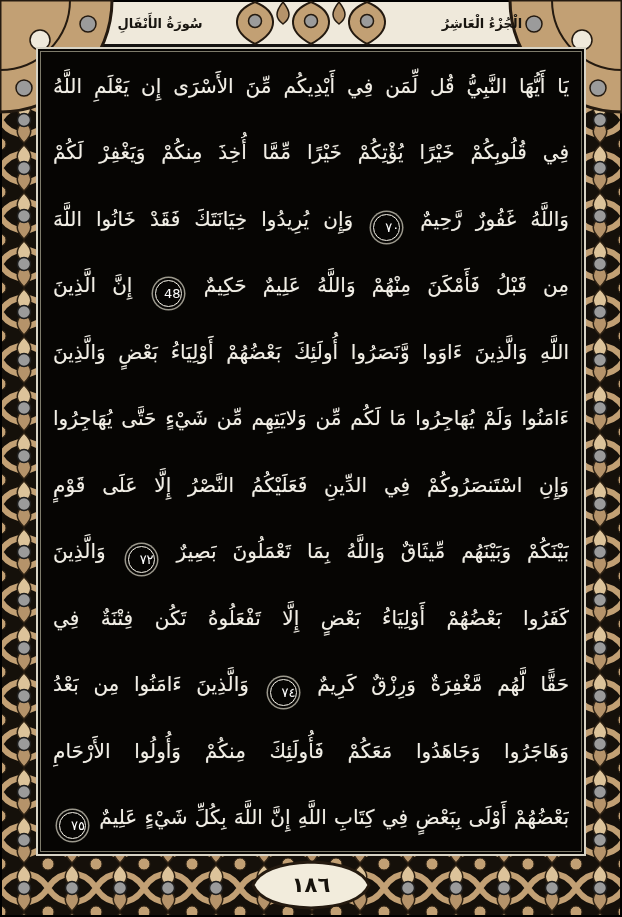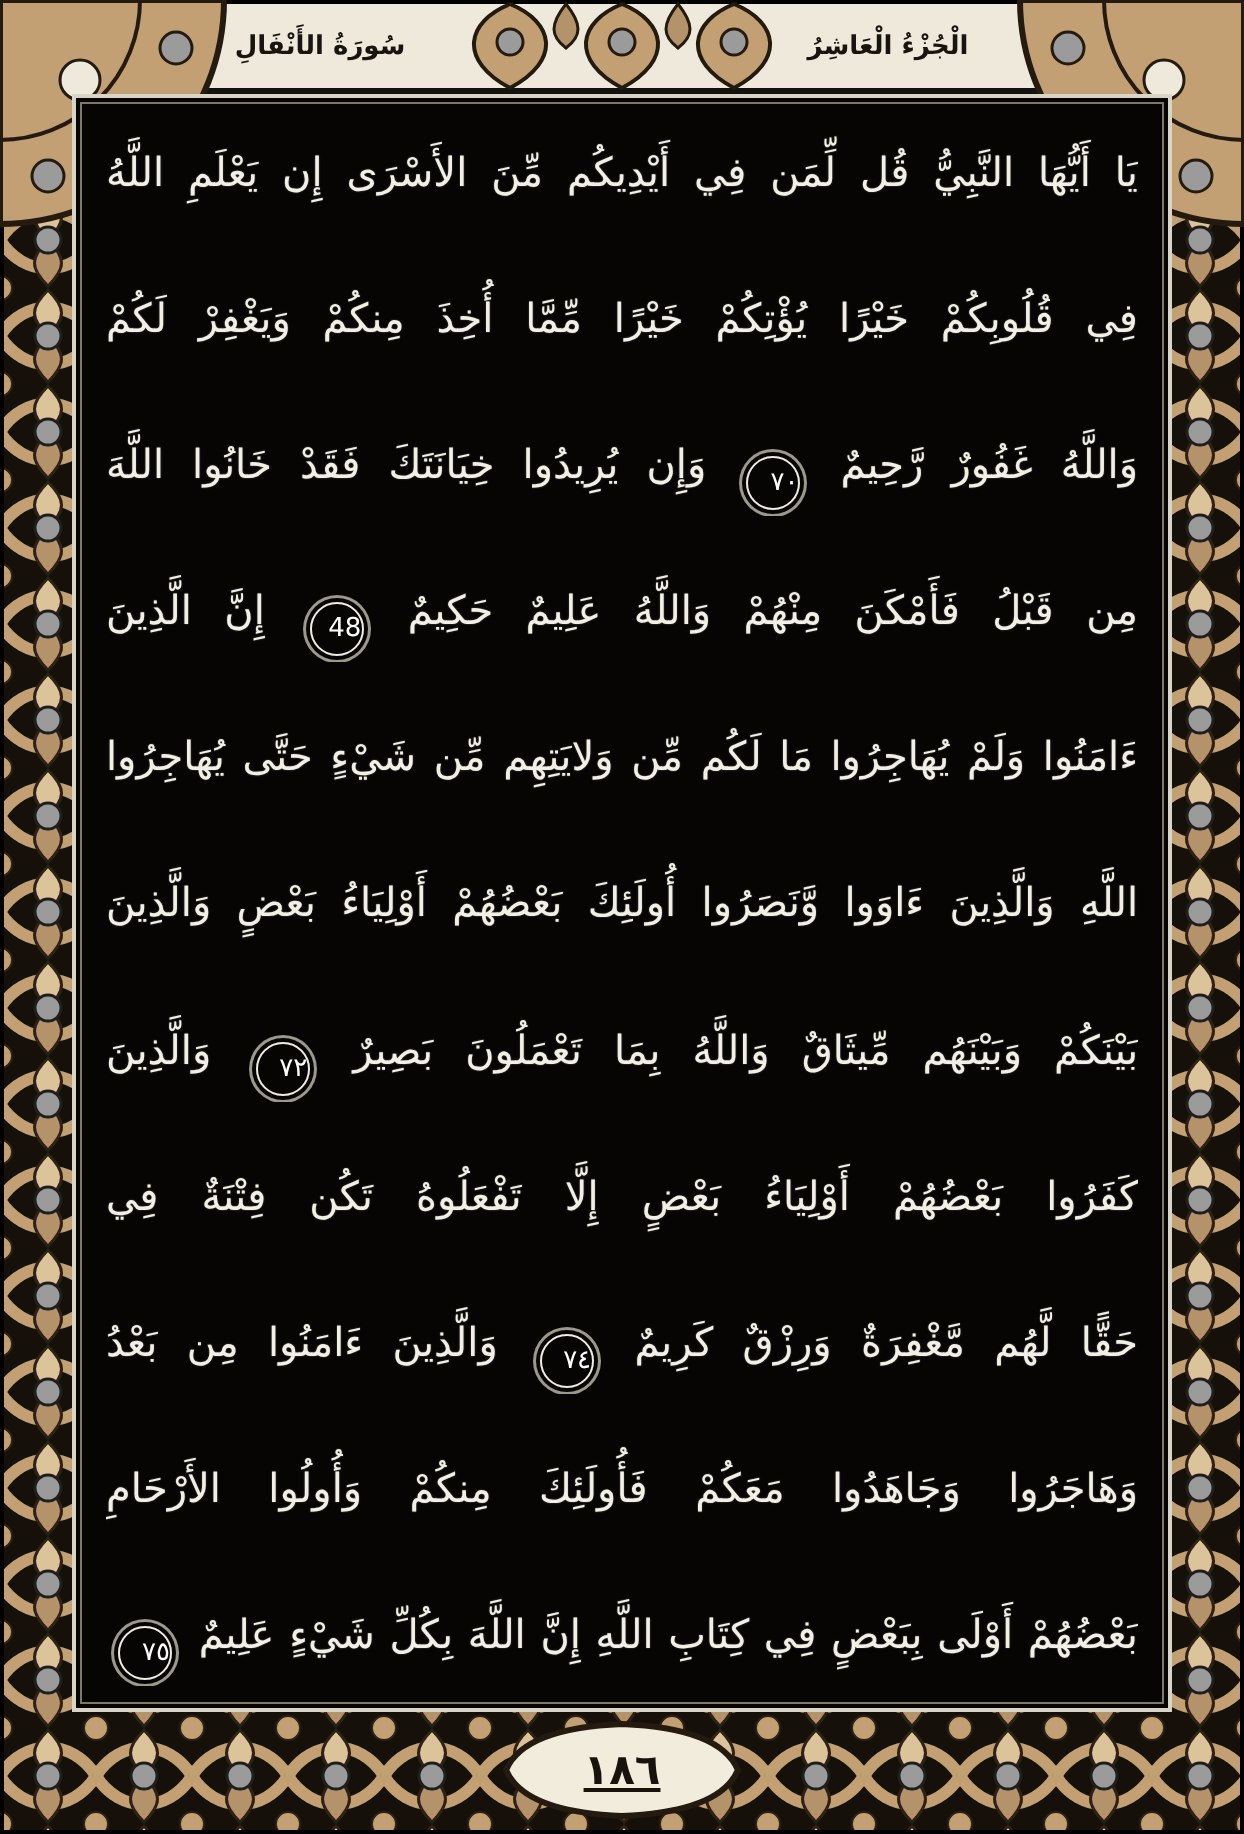--- a/index.html
+++ b/index.html
@@ -12,21 +12,21 @@
 
   
   .header-band { position:absolute; left:0; top:2px; width:622px; height:42px; }
   .title-panel {
     position:absolute; top:0; height:42px; display:flex;
     align-items:center; justify-content:center;
     color:#181510; font-size:13px; font-weight:bold; direction:rtl;
     letter-spacing:0.5px; white-space:nowrap;
   }
   .surah-panel { left:60px;  width:200px; }
-  .juz-panel   { left:344px; width:200px; }
+  .juz-panel   { left:382px; width:200px; }
 
   
   .field {
     position:absolute; left:36px; top:47px; width:550px; height:809px;
     background:#060503; box-sizing:border-box;
     border:2px solid #d8d4c6;
   }
   .field::after {
     content:""; position:absolute; inset:2px;
     border:1px solid #7d7a6a; pointer-events:none;
@@ -46,21 +46,21 @@
     border-radius:50%; border:1.5px solid #efece2; box-sizing:border-box;
     box-shadow:0 0 0 2px #060503, 0 0 0 3.5px #9b988c;
     text-align:right; font-size:13px; vertical-align:-6px;
     margin:0 6px; color:#fff; text-shadow:none;
   }
 
   
   .pagenum {
     position:absolute; left:256px; top:864px; width:110px; height:42px;
     display:flex; align-items:center; justify-content:center;
-    color:#17130c; font-size:21px; font-weight:bold; letter-spacing:3px;text-decoration:underline;
+    color:#17130c; font-size:21px; font-weight:bold; letter-spacing:3px;
   }
 </style>
 </head>
 <body>
 
 <div class="page">
 
   <svg class="frame" width="622" height="917" viewBox="0 0 622 917" aria-hidden="true">
     <defs>
       <pattern id="arab" width="48" height="48" patternUnits="userSpaceOnUse">
@@ -132,22 +132,23 @@
     <div class="title-panel surah-panel">سُورَةُ الأَنْفَالِ</div>
     <div class="title-panel juz-panel">الْجُزْءُ الْعَاشِرُ</div>
   </div>
 
   <div class="field">
     <div class="lines">
         <div class="line"><span>يَا أَيُّهَا النَّبِيُّ قُل لِّمَن فِي أَيْدِيكُم مِّنَ الأَسْرَى إِن يَعْلَمِ اللَّهُ</span> </div>
         <div class="line"><span>فِي قُلُوبِكُمْ خَيْرًا يُؤْتِكُمْ خَيْرًا مِّمَّا أُخِذَ مِنكُمْ وَيَغْفِرْ لَكُمْ</span> </div>
         <div class="line"><span>وَاللَّهُ غَفُورٌ رَّحِيمٌ</span> <span class="vnum">٧٠</span> <span>وَإِن يُرِيدُوا خِيَانَتَكَ فَقَدْ خَانُوا اللَّهَ</span> </div>
         <div class="line"><span>مِن قَبْلُ فَأَمْكَنَ مِنْهُمْ وَاللَّهُ عَلِيمٌ حَكِيمٌ</span> <span class="vnum">48</span> <span>إِنَّ الَّذِينَ</span> </div>
+        <div class="line"><span>اللَّهِ وَالَّذِينَ ءَاوَوا وَّنَصَرُوا أُولَئِكَ بَعْضُهُمْ أَوْلِيَاءُ بَعْضٍ وَالَّذِينَ</span> </div>
         <div class="line"><span>ءَامَنُوا وَلَمْ يُهَاجِرُوا مَا لَكُم مِّن وَلايَتِهِم مِّن شَيْءٍ حَتَّى يُهَاجِرُوا</span> </div>
-        <div class="line"><span>اللَّهِ وَالَّذِينَ ءَاوَوا وَّنَصَرُوا أُولَئِكَ بَعْضُهُمْ أَوْلِيَاءُ بَعْضٍ وَالَّذِينَ</span> </div>
+        <div class="line"><span>وَإِنِ اسْتَنصَرُوكُمْ فِي الدِّينِ فَعَلَيْكُمُ النَّصْرُ إِلَّا عَلَى قَوْمٍ</span> </div>
         <div class="line"><span>بَيْنَكُمْ وَبَيْنَهُم مِّيثَاقٌ وَاللَّهُ بِمَا تَعْمَلُونَ بَصِيرٌ</span> <span class="vnum">٧٢</span> <span>وَالَّذِينَ</span> </div>
         <div class="line"><span>كَفَرُوا بَعْضُهُمْ أَوْلِيَاءُ بَعْضٍ إِلَّا تَفْعَلُوهُ تَكُن فِتْنَةٌ فِي</span> </div>
         <div class="line"><span>حَقًّا لَّهُم مَّغْفِرَةٌ وَرِزْقٌ كَرِيمٌ</span> <span class="vnum">٧٤</span> <span>وَالَّذِينَ ءَامَنُوا مِن بَعْدُ</span> </div>
         <div class="line"><span>وَهَاجَرُوا وَجَاهَدُوا مَعَكُمْ فَأُولَئِكَ مِنكُمْ وَأُولُوا الأَرْحَامِ</span> </div>
         <div class="line"><span>بَعْضُهُمْ أَوْلَى بِبَعْضٍ فِي كِتَابِ اللَّهِ إِنَّ اللَّهَ بِكُلِّ شَيْءٍ عَلِيمٌ</span> <span class="vnum">٧٥</span> </div>
       </div>
   </div>
 
   <div class="pagenum">١٨٦</div>
 

